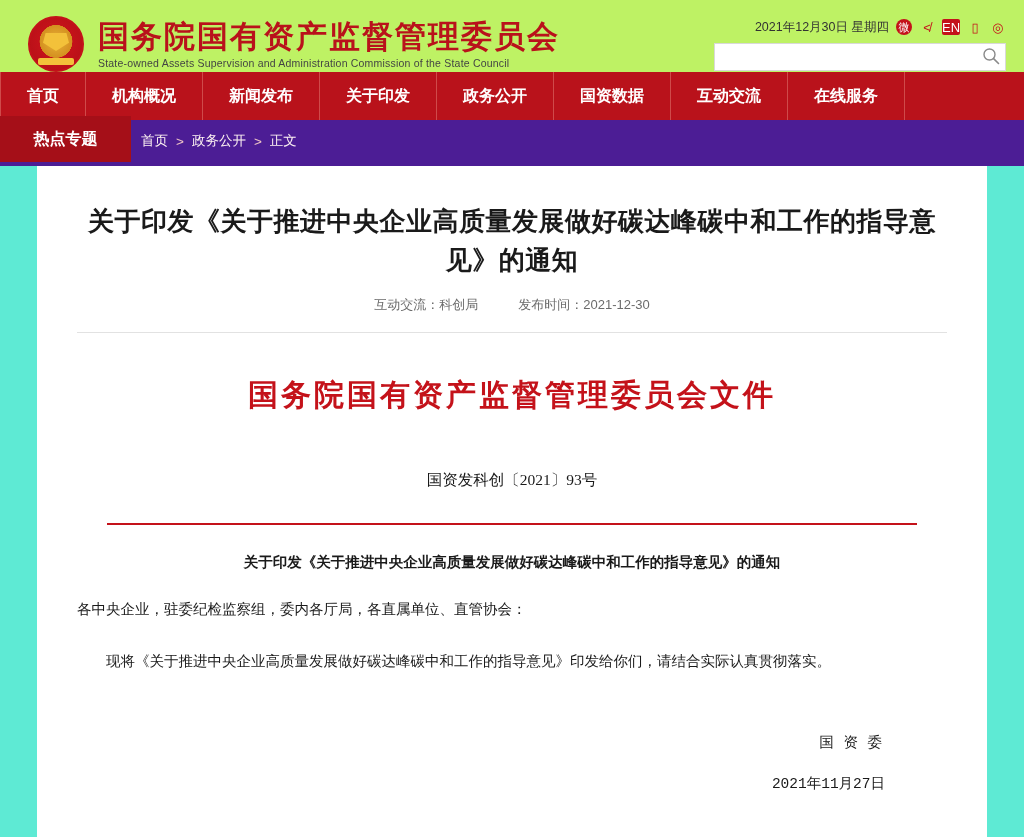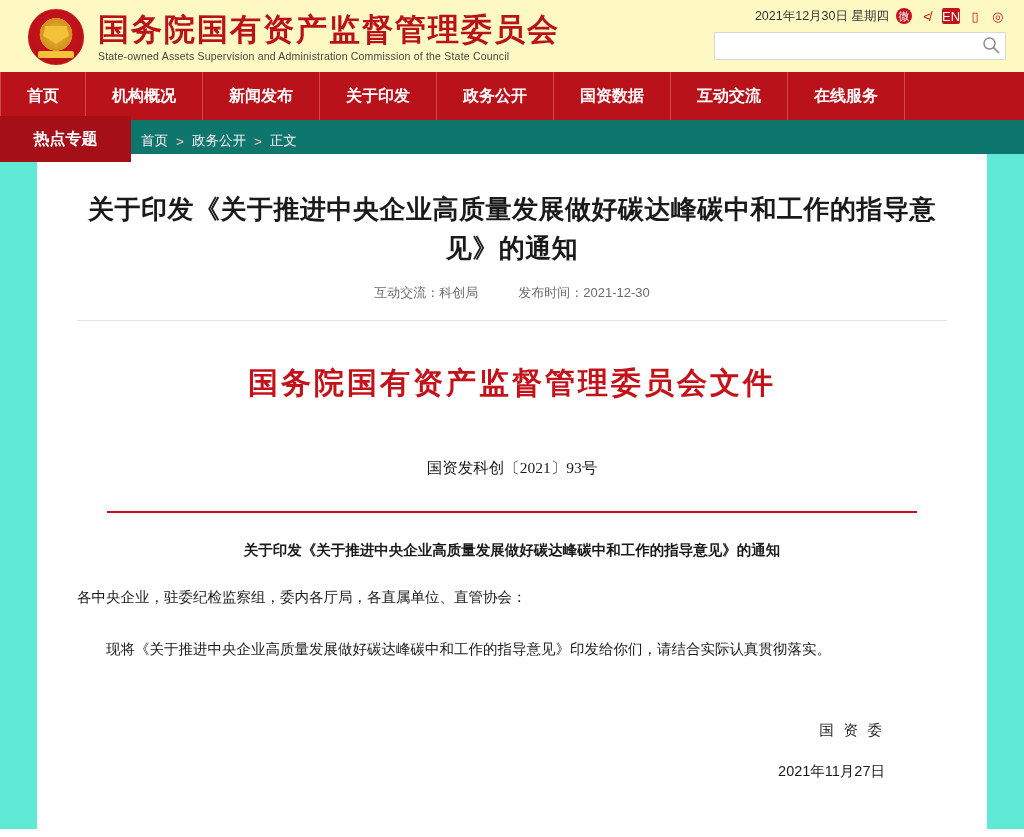--- a/index.html
+++ b/index.html
@@ -8,23 +8,23 @@
     width: 1024px; height: 837px;
     background: #ffffff;
     font-family: "Liberation Sans", sans-serif;
     overflow: hidden;
   }
 
   
   .topbar {
     position: relative;
     height: 72px;
-    background: #fef9c3;
-    display: flex;
-    align-items: center;
+    background: #bef264;
+    display: flex;
+    align-items: flex-end;
   }
   .logo-area {
     display: flex;
     align-items: center;
     padding-left: 28px;
     padding-top: 2px;
   }
   .emblem {
     width: 56px; height: 56px;
     border-radius: 50%;
@@ -65,21 +65,21 @@
     font-size: 10.5px;
     color: #444;
     letter-spacing: 0.2px;
     margin-top: 3px;
     white-space: nowrap;
   }
 
   .topright {
     position: absolute;
     right: 18px;
-    top: 7px;
+    top: 18px;
     width: 340px;
   }
   .toprow1 {
     display: flex;
     align-items: center;
     justify-content: flex-end;
     gap: 7px;
     font-size: 12.5px;
     color: #333;
     height: 18px;
@@ -161,22 +161,22 @@
     padding: 0 26px;
     border-right: 1px solid #cf4a4a;
     white-space: nowrap;
     cursor: pointer;
     font-family: "Liberation Serif", serif;
   }
   .nav-item:first-child { border-left: 1px solid #cf4a4a; }
 
   
   .crumbwrap {
-    background: #0f766e;
-    height: 34px;
+    background: #4c1d95;
+    height: 46px;
     position: relative;
   }
   .crumb-special {
     position: absolute;
     left: 0; top: -4px;
     width: 131px;
     height: 46px;
     display: flex;
     align-items: center;
     justify-content: center;
@@ -280,21 +280,21 @@
     color: #1a1a1a;
     font-family: Liberation Serif, serif;
     letter-spacing: 3px;
   }
   .sign-date {
     margin-top: 22px;
     text-align: right;
     padding-right: 62px;
     font-size: 14.5px;
     color: #1a1a1a;
-    font-family: Liberation Sans, sans-serif;
+    font-family: Liberation Mono, monospace;
   }
 </style>
 </head>
 <body>
 
 <div class="topbar">
   <div class="logo-area">
     <div class="emblem"></div>
     <div class="title-block">
       <div class="site-title-cn">国务院国有资产监督管理委员会</div>

